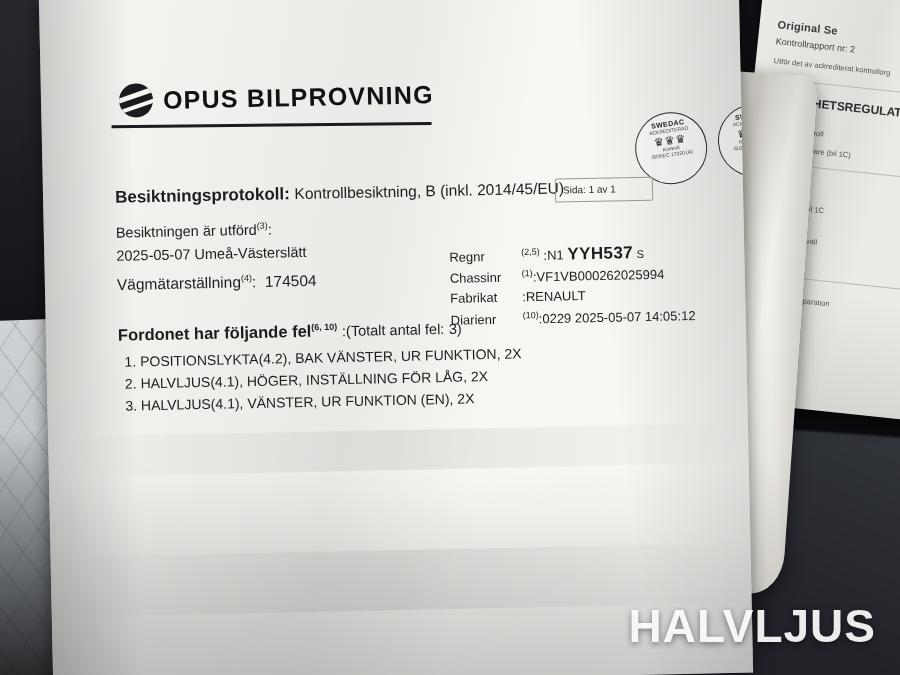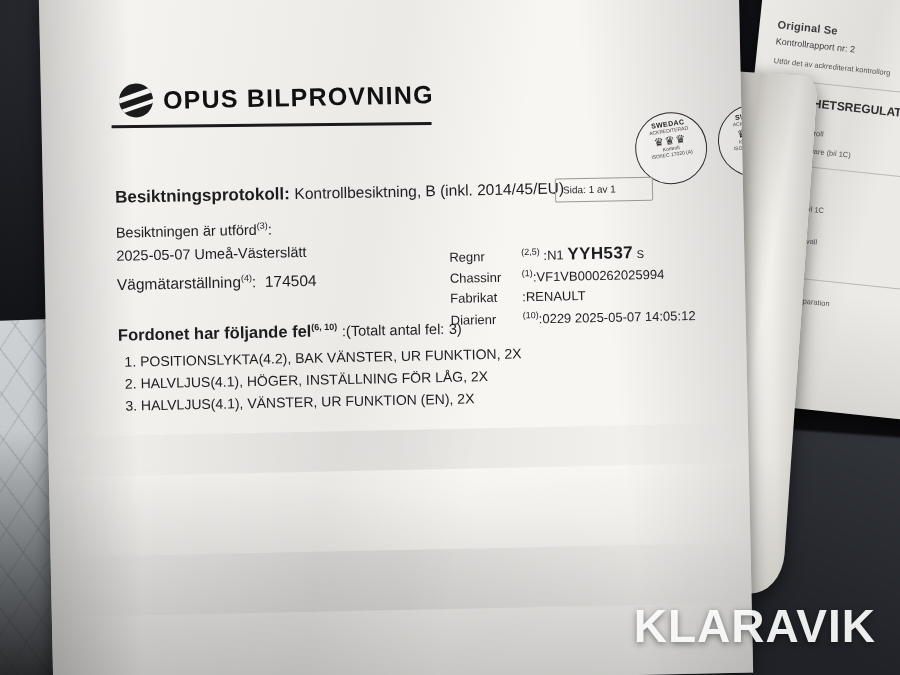--- a/index.html
+++ b/index.html
@@ -361,14 +361,14 @@
         <li>3. HALVLJUS(4.1), VÄNSTER, UR FUNKTION (EN), 2X</li>
       </ul>
 
       <div class="crease" style="left:0; top:440px; width:700px; height:40px;"></div>
       <div class="crease" style="left:0; top:560px; width:700px; height:60px;"></div>
       <div class="shade-left"></div>
       <div class="shade-bottom"></div>
     </div>
   </div>
 
-  <div id="watermark">KLARAVIK</div>
+  <div id="watermark">HALVLJUS</div>
 </div>
 
 </body></html>

